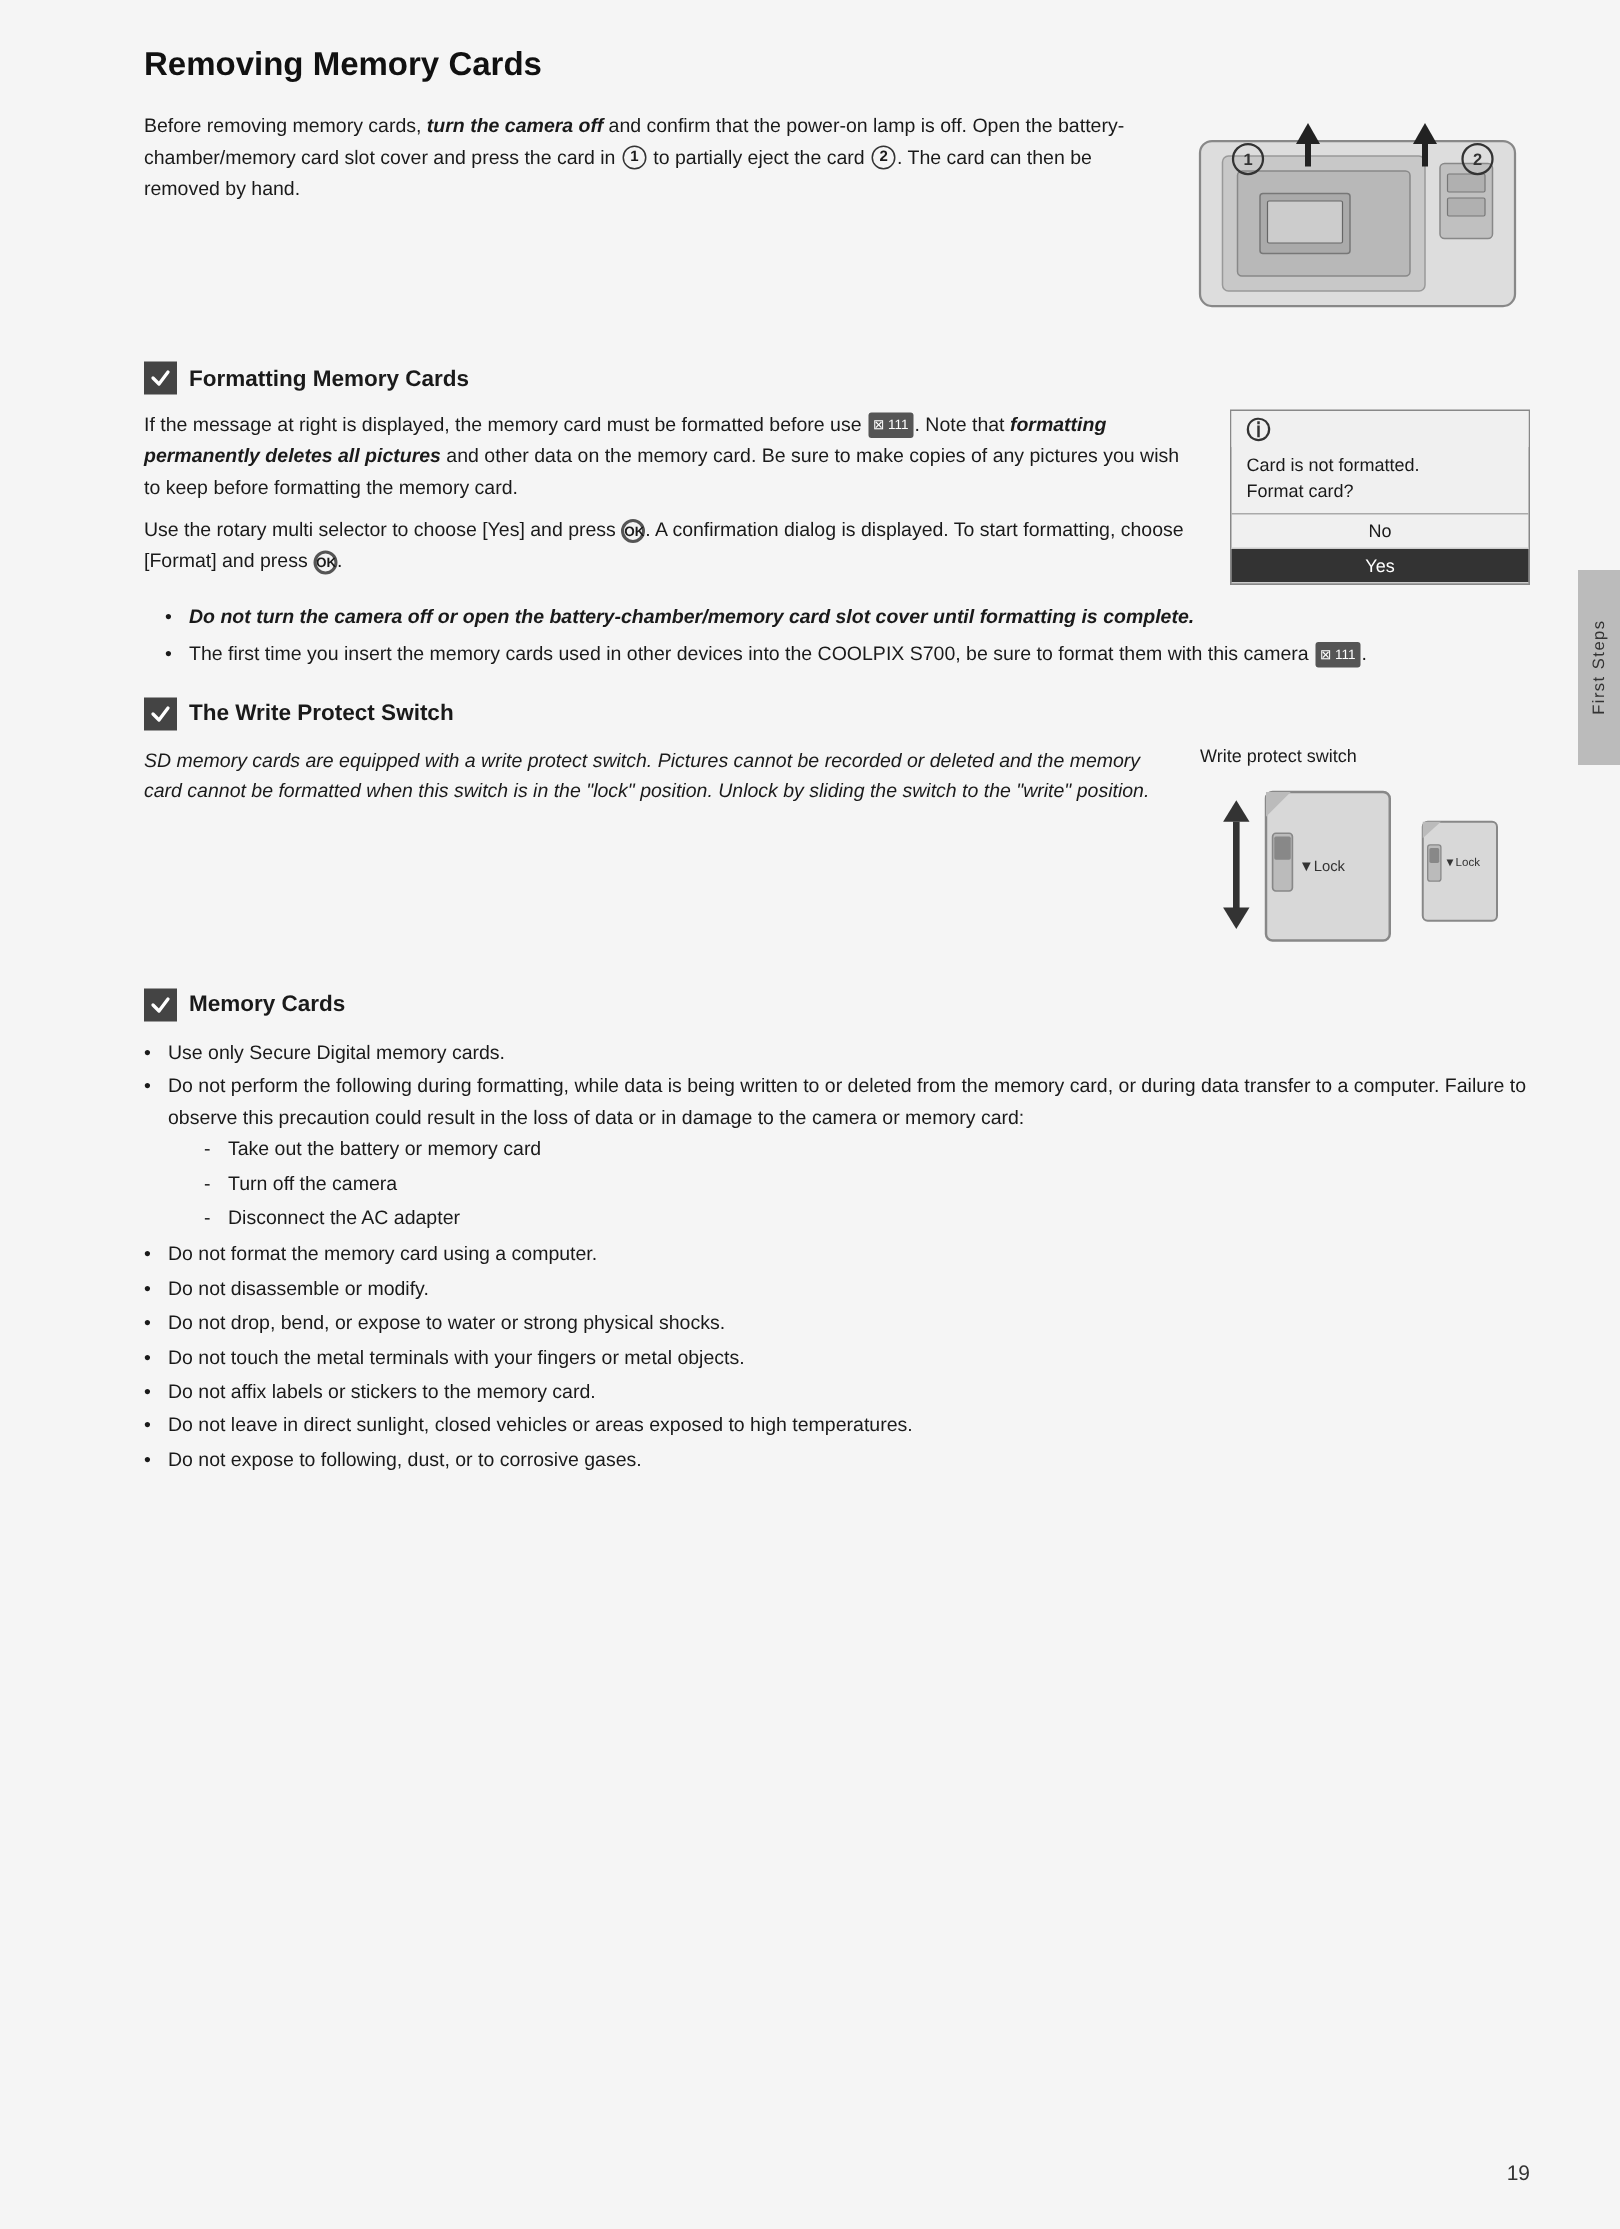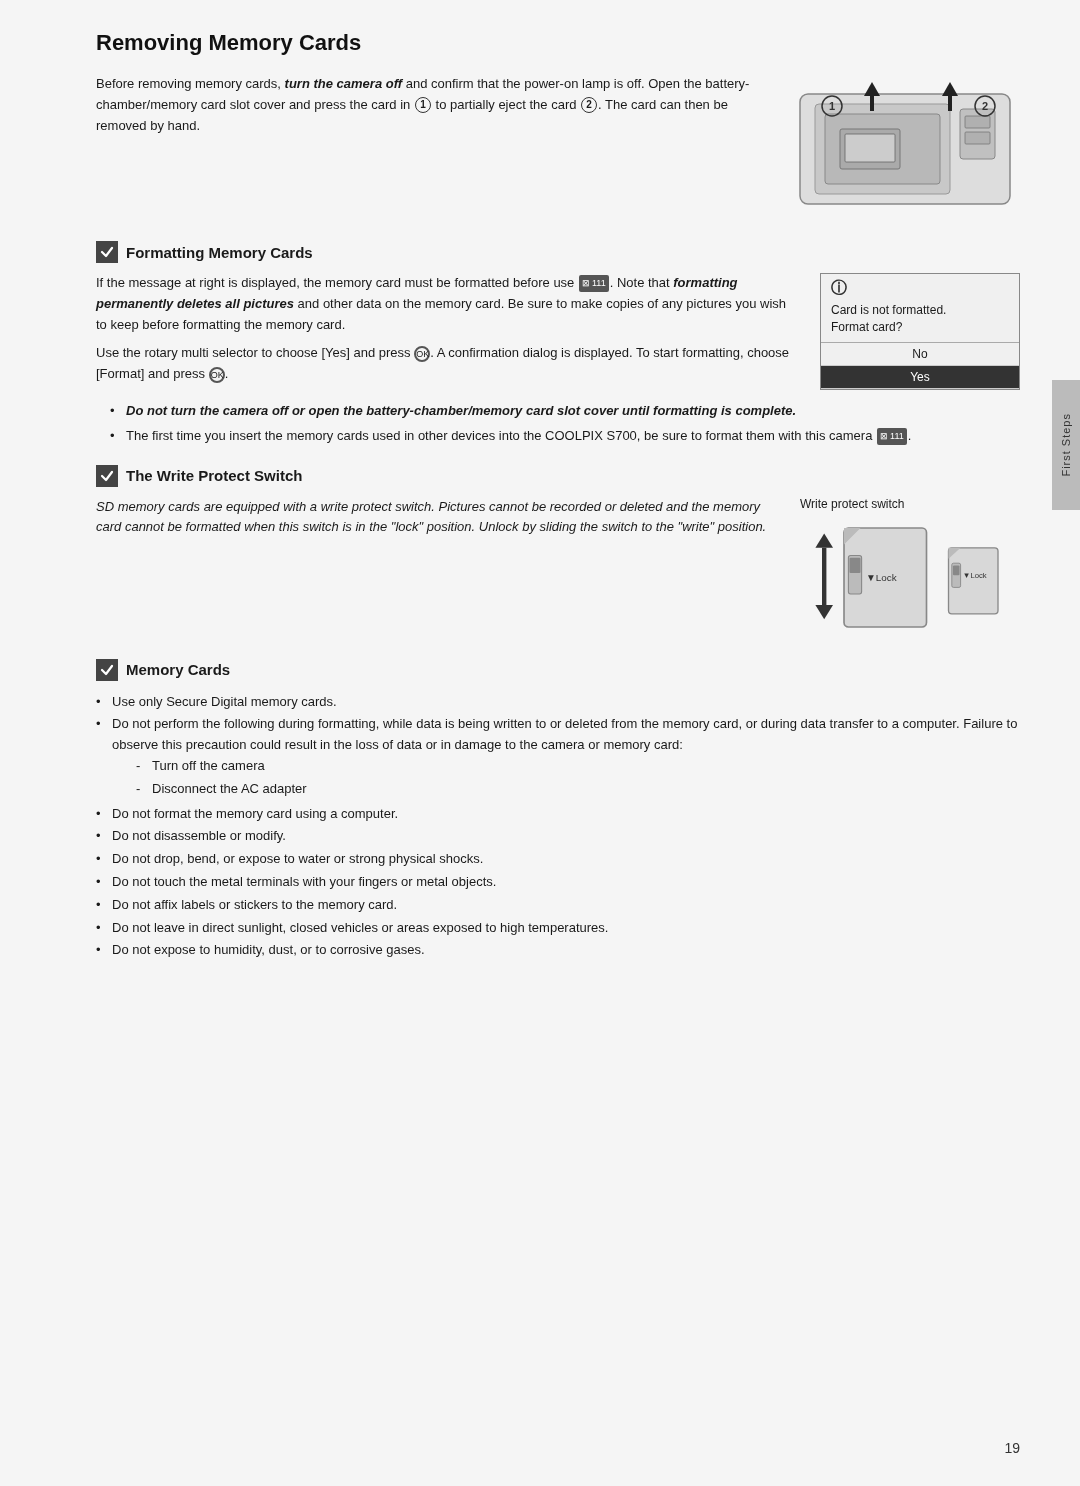--- a/index.html
+++ b/index.html
@@ -268,21 +268,21 @@
       vertical-align: middle;
       margin: 0 1px;
     }
     .ok-icon {
       display: inline-block;
       border: 2px solid #555;
       border-radius: 50%;
       width: 16px;
       height: 16px;
       font-size: 9px;
-      font-weight: normal;
+      font-weight: bold;
       line-height: 13px;
       vertical-align: middle;
     }
   </style>
 </head>
 <body>
 
 <div class="page-wrapper">
 
 
@@ -422,30 +422,31 @@
         </svg>
       </div>
       <span class="section-title">Memory Cards</span>
     </div>
 
     <ul class="bullet-list">
       <li>Use only Secure Digital memory cards.</li>
       <li>
         Do not perform the following during formatting, while data is being written to or deleted from the memory card, or during data transfer to a computer. Failure to observe this precaution could result in the loss of data or in damage to the camera or memory card:
         <ul class="dash-list">
+          <li>Take out the battery or memory card</li>
           <li>Turn off the camera</li>
           <li>Disconnect the AC adapter</li>
         </ul>
       </li>
       <li>Do not format the memory card using a computer.</li>
       <li>Do not disassemble or modify.</li>
       <li>Do not drop, bend, or expose to water or strong physical shocks.</li>
       <li>Do not touch the metal terminals with your fingers or metal objects.</li>
       <li>Do not affix labels or stickers to the memory card.</li>
       <li>Do not leave in direct sunlight, closed vehicles or areas exposed to high temperatures.</li>
-      <li>Do not expose to humidity, dust, or to corrosive gases.</li>
+      <li>Do not expose to following, dust, or to corrosive gases.</li>
     </ul>
 
   </div>
 
   <div class="page-number">19</div>
 
 </div>
 
 </body></html>

